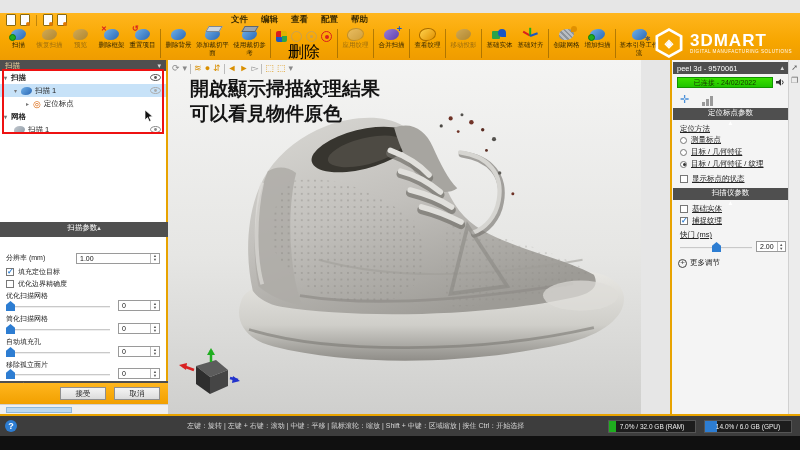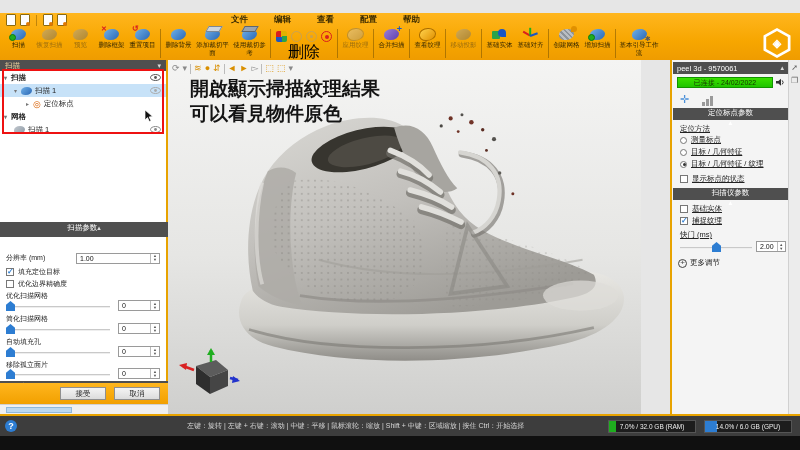--- a/index.html
+++ b/index.html
@@ -13,21 +13,21 @@
   .titlebar .t { font-size:8px; color:#444; white-space:nowrap; }
 
   
   .band { position:absolute; left:0; top:13px; width:800px; height:47px; background:linear-gradient(180deg,#ffb61e 0%,#f7a600 60%,#ef9c00 100%); }
   .menurow { position:absolute; left:0; top:0; width:800px; height:14px; display:flex; align-items:center; }
   .qat { display:flex; align-items:center; gap:4px; padding-left:6px; }
   .doc { width:10px; height:12px; background:#fdfdfd; border:1px solid #8a6a10; border-radius:1px; position:relative; }
   .doc::after { content:''; position:absolute; right:-1px; bottom:-1px; width:4px; height:4px; border-radius:50%; background:#e07800; }
   .doc.plain::after { display:none; }
   .qat .vsep { width:1px; height:11px; background:rgba(120,80,0,.45); margin:0 2px; }
-  .menus { display:flex; gap:18px; margin-left:160px; }
+  .menus { display:flex; gap:5px; margin-left:160px; }
   .menus span { font-size:8.5px; color:#3d2c00; font-weight:bold; padding:0 4px; cursor:default; }
 
   
   .toolbar { position:absolute; left:0; top:14px; width:800px; height:33px; display:flex; align-items:stretch; padding-left:3px; }
   .tbtn { width:31px; display:flex; flex-direction:column; align-items:center; padding-top:2px; }
   .tbtn.w { width:37px; }
   .tbtn.xw { width:42px; }
   .tbtn .lbl { font-size:6.5px; line-height:7.5px; color:#332600; text-align:center; margin-top:1px; white-space:normal; }
   .tbtn.dis { opacity:.45; filter:grayscale(.9); }
   .tsep { width:1px; background:rgba(110,75,0,.5); margin:2px 2px; }
@@ -263,20 +263,24 @@
       <div class="tbtn xw">
           <div class="blob gear"></div>
           <div class="lbl">基本引导工作流</div>
         </div>
     </div>
 
     <div class="brand">
       <div class="hex">
           <div class="inner">◈</div>
         </div>
+      <div class="txt">
+        <div class="nm">3DMART</div>
+        <div class="tg">DIGITAL MANUFACTURING SOLUTIONS</div>
+      </div>
     </div>
   </div>
 
   <div class="workspace">
 
     <div class="lpanel">
       <div class="phead">
         <span>扫描</span>
           <span class="car">▾</span>
       </div>

